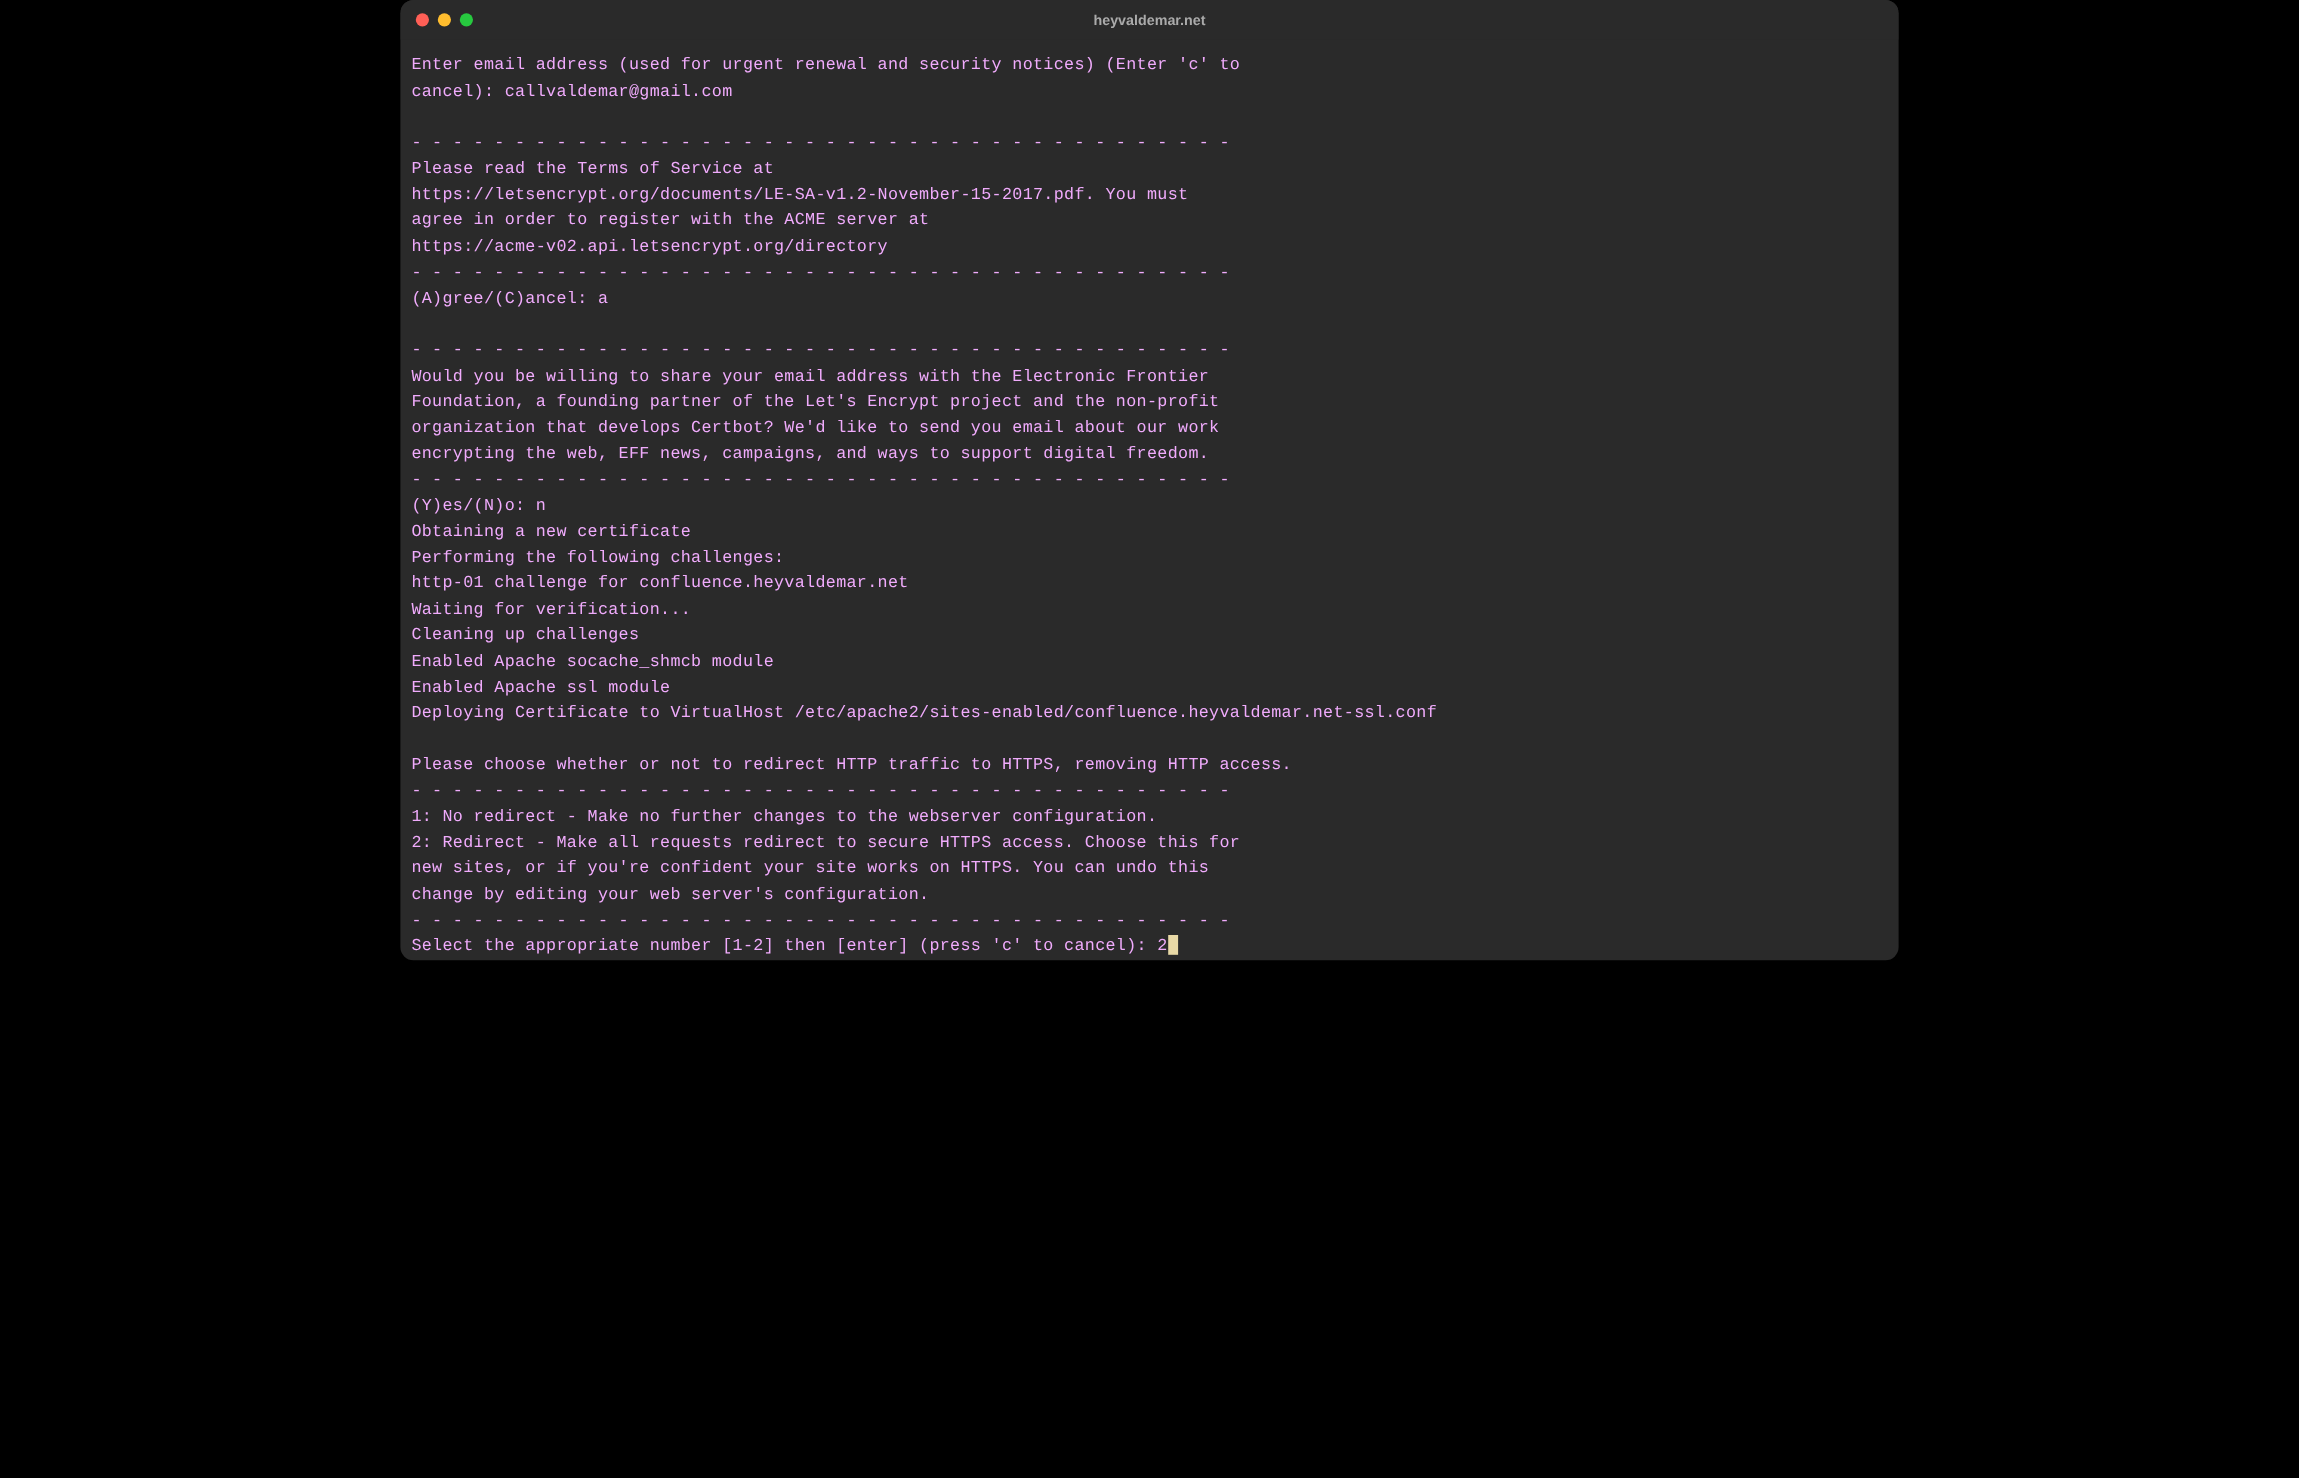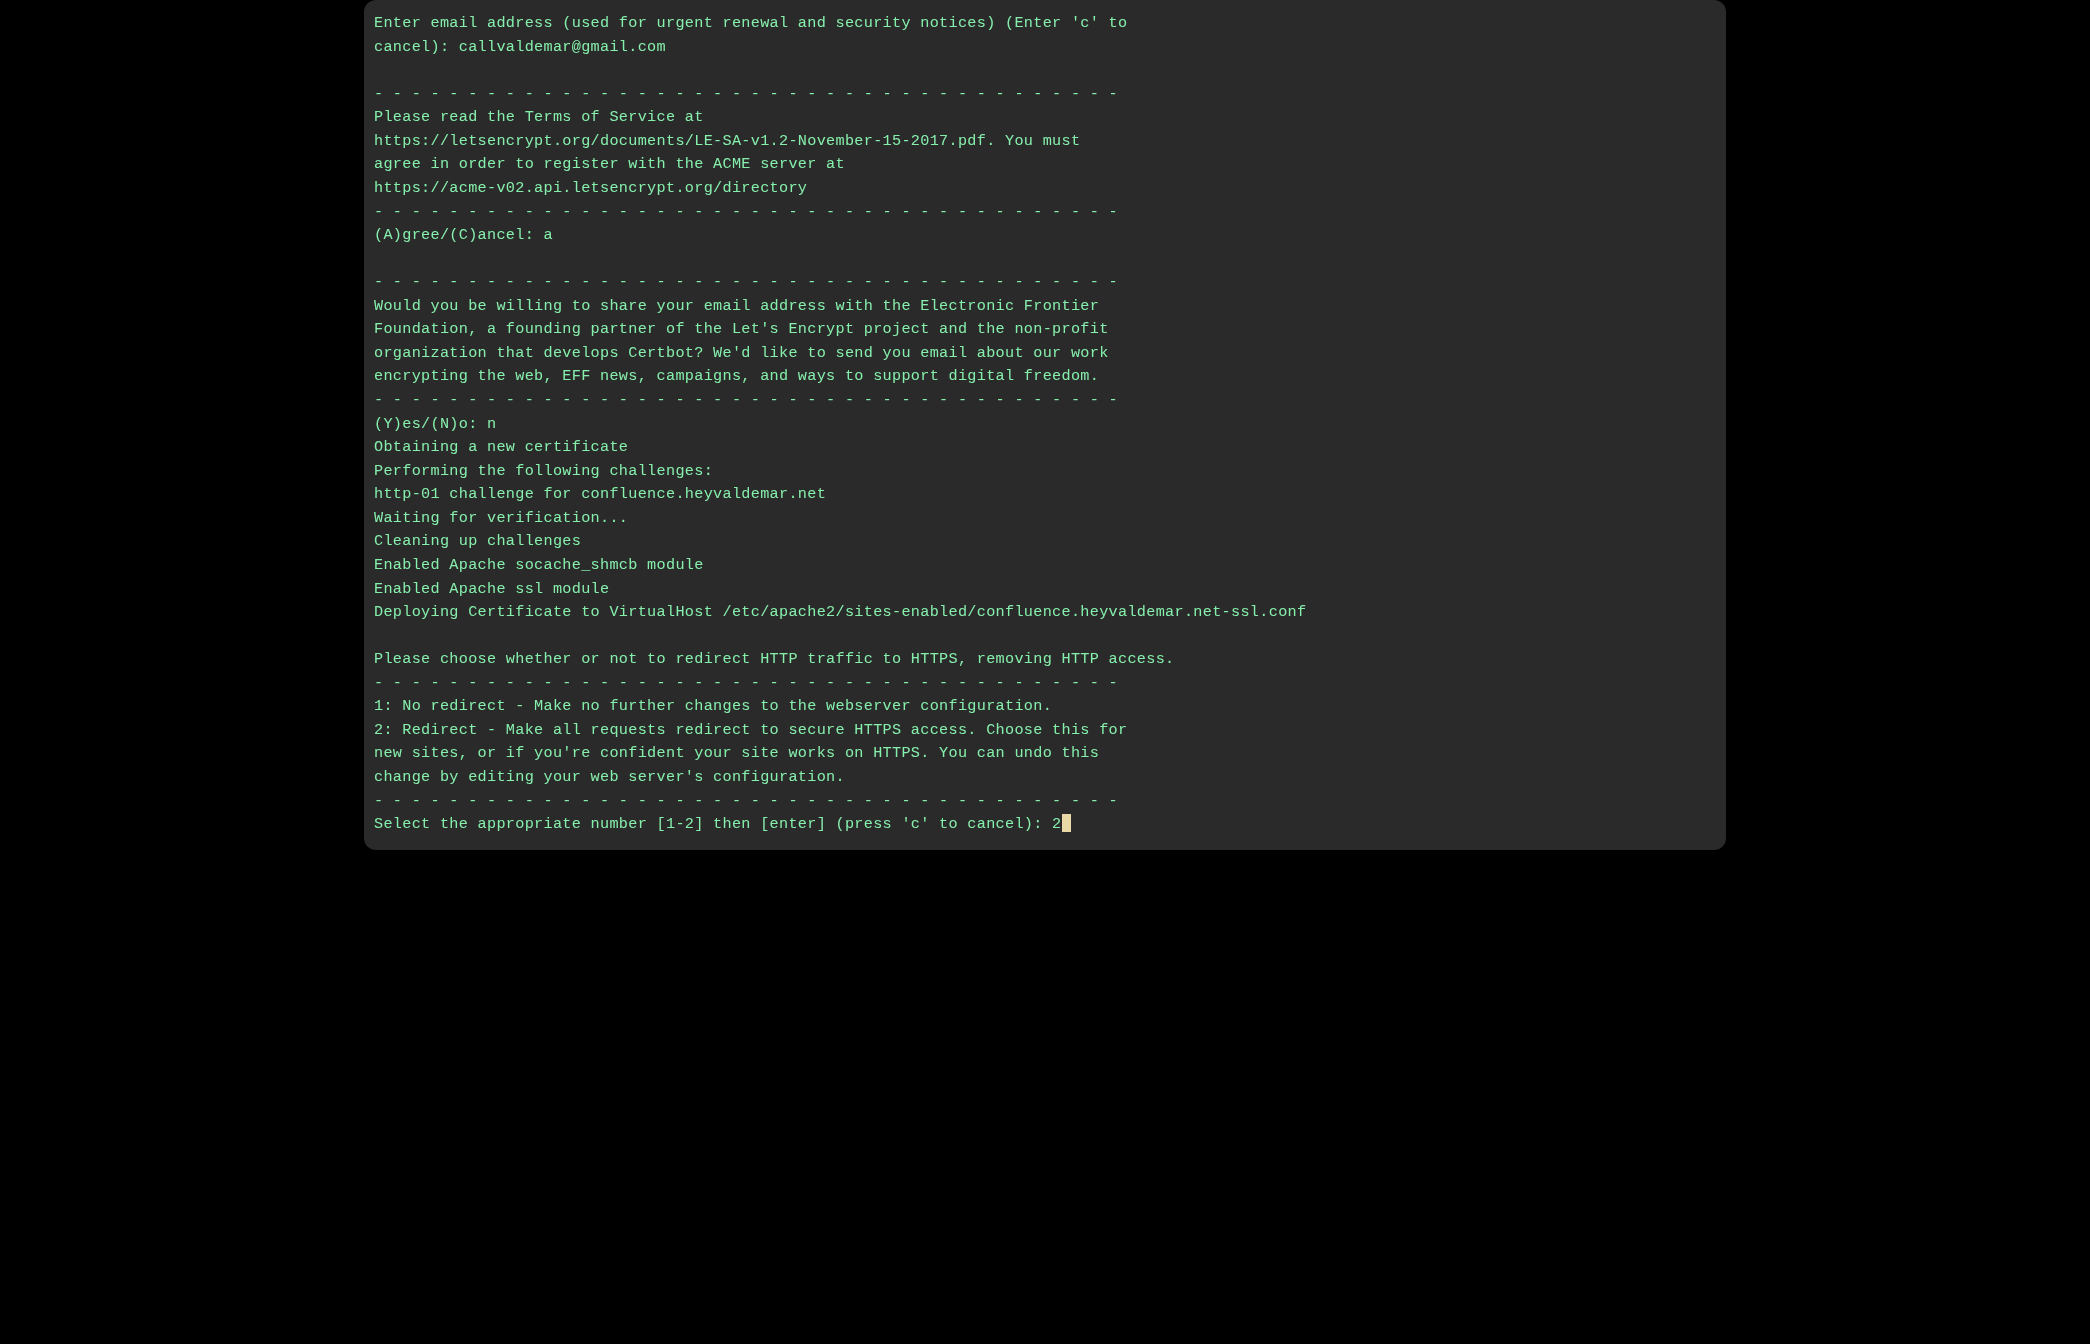--- a/index.html
+++ b/index.html
@@ -42,37 +42,45 @@
     .title {
       position: absolute;
       left: 50%;
       transform: translateX(-50%);
       color: #aaa;
       font-family: -apple-system, "Helvetica Neue", Arial, sans-serif;
       font-size: 13px;
       font-weight: 600;
     }
     .terminal-body {
-      padding: 12px 10px 13px 10px;
+      padding: 12px 10px 0 10px;
       font-family: "SF Mono", Menlo, Consolas, "Liberation Mono", monospace;
       font-size: 15.2px;
       line-height: 1.55;
-      color: #86efac;
+      color: #f0abfc;
       letter-spacing: 0.02em;
       white-space: pre-wrap;
       word-break: break-word;
     }
     .cursor {
       display: inline-block;
       width: 9px;
       height: 18px;
       background: #e8d9a6;
       vertical-align: text-bottom;
       margin-bottom: 1px;
     }
     .line { display: block; }
   </style>
 </head>
 <body>
 
 <div class="terminal-window">
+  <div class="titlebar">
+    <div class="traffic-lights">
+      <div class="traffic-light tl-red"></div>
+      <div class="traffic-light tl-yellow"></div>
+      <div class="traffic-light tl-green"></div>
+    </div>
+    <div class="title">heyvaldemar.net</div>
+  </div>
   <div class="terminal-body"><span id="lines-container"><span class="line">Enter email address (used for urgent renewal and security notices) (Enter 'c' to</span><span class="line">cancel): callvaldemar@gmail.com</span><span class="line">&nbsp;</span><span class="line">- - - - - - - - - - - - - - - - - - - - - - - - - - - - - - - - - - - - - - - -</span><span class="line">Please read the Terms of Service at</span><span class="line">https://letsencrypt.org/documents/LE-SA-v1.2-November-15-2017.pdf. You must</span><span class="line">agree in order to register with the ACME server at</span><span class="line">https://acme-v02.api.letsencrypt.org/directory</span><span class="line">- - - - - - - - - - - - - - - - - - - - - - - - - - - - - - - - - - - - - - - -</span><span class="line">(A)gree/(C)ancel: a</span><span class="line">&nbsp;</span><span class="line">- - - - - - - - - - - - - - - - - - - - - - - - - - - - - - - - - - - - - - - -</span><span class="line">Would you be willing to share your email address with the Electronic Frontier</span><span class="line">Foundation, a founding partner of the Let's Encrypt project and the non-profit</span><span class="line">organization that develops Certbot? We'd like to send you email about our work</span><span class="line">encrypting the web, EFF news, campaigns, and ways to support digital freedom.</span><span class="line">- - - - - - - - - - - - - - - - - - - - - - - - - - - - - - - - - - - - - - - -</span><span class="line">(Y)es/(N)o: n</span><span class="line">Obtaining a new certificate</span><span class="line">Performing the following challenges:</span><span class="line">http-01 challenge for confluence.heyvaldemar.net</span><span class="line">Waiting for verification...</span><span class="line">Cleaning up challenges</span><span class="line">Enabled Apache socache_shmcb module</span><span class="line">Enabled Apache ssl module</span><span class="line">Deploying Certificate to VirtualHost /etc/apache2/sites-enabled/confluence.heyvaldemar.net-ssl.conf</span><span class="line">&nbsp;</span><span class="line">Please choose whether or not to redirect HTTP traffic to HTTPS, removing HTTP access.</span><span class="line">- - - - - - - - - - - - - - - - - - - - - - - - - - - - - - - - - - - - - - - -</span><span class="line">1: No redirect - Make no further changes to the webserver configuration.</span><span class="line">2: Redirect - Make all requests redirect to secure HTTPS access. Choose this for</span><span class="line">new sites, or if you're confident your site works on HTTPS. You can undo this</span><span class="line">change by editing your web server's configuration.</span><span class="line">- - - - - - - - - - - - - - - - - - - - - - - - - - - - - - - - - - - - - - - -</span></span><span class="line"><span>Select the appropriate number [1-2] then [enter] (press 'c' to cancel): 2</span><span class="cursor"></span></span></div>
 </div>
 
 </body></html>

